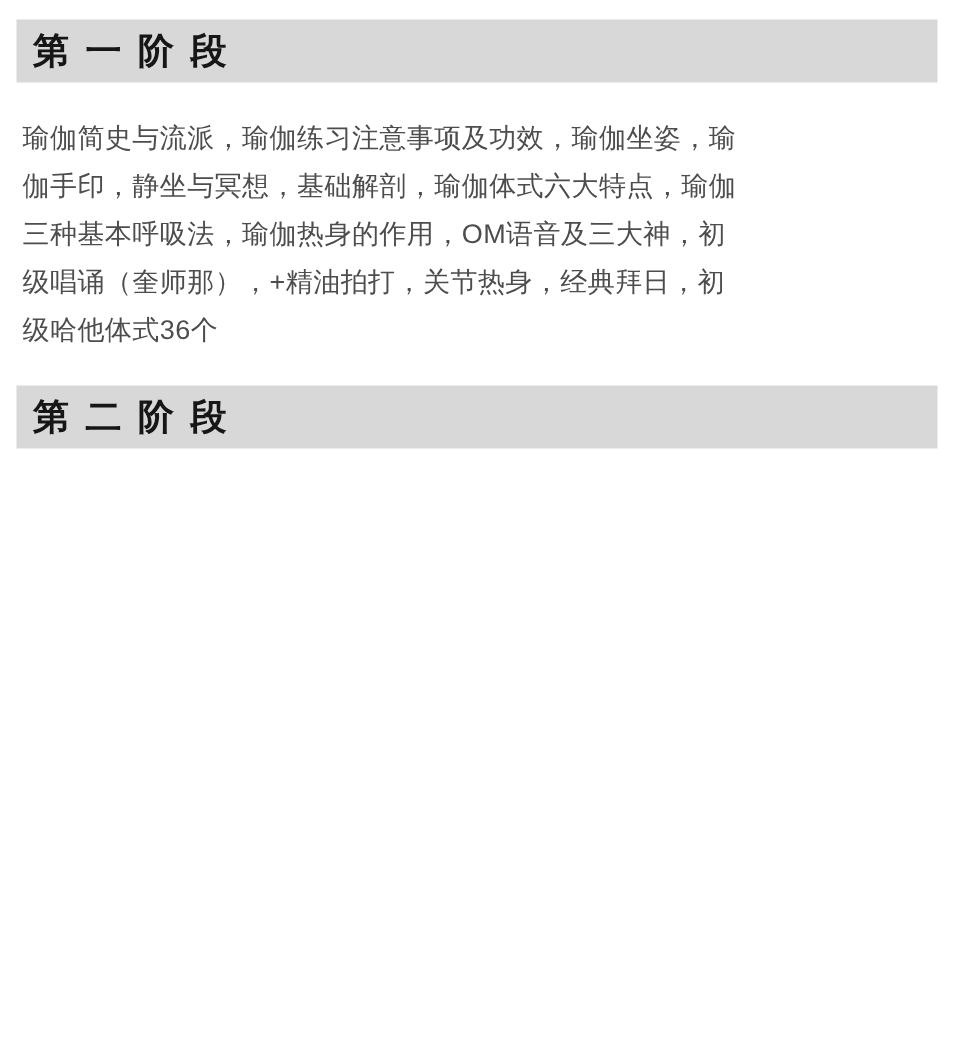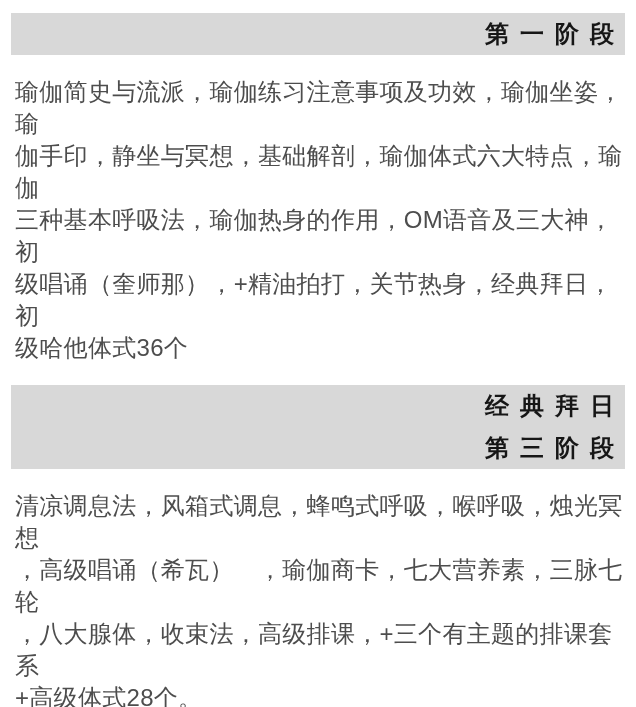--- a/index.html
+++ b/index.html
@@ -19,33 +19,33 @@
     background: var(--page-bg);
     padding-top: 13px;
     overflow: hidden;
   }
   .stage-header {
     margin: 0 11px;
     height: 42px;
     background: var(--header-bg);
     display: flex;
     align-items: center;
-    justify-content: flex-end;
+    justify-content: flex-start;
   }
   .stage-title {
     font-size: 24px;
     font-weight: bold;
     color: var(--header-text);
     letter-spacing: 11px;
     margin-left: 11px; 
     white-space: nowrap;
   }
   .stage-body {
     margin: 21px 13px 21px 15px;
-    font-size: 24px;
+    font-size: 18px;
     line-height: 32px;
     letter-spacing: 0.3px;
     color: var(--body-text);
     white-space: pre-line;       
     word-break: break-all;
     line-break: anywhere;
   }
 </style>
 </head>
 <body>
@@ -58,27 +58,18 @@
     </div>
     <p class="stage-body">瑜伽简史与流派，瑜伽练习注意事项及功效，瑜伽坐姿，瑜
 伽手印，静坐与冥想，基础解剖，瑜伽体式六大特点，瑜伽
 三种基本呼吸法，瑜伽热身的作用，OM语音及三大神，初
 级唱诵（奎师那），+精油拍打，关节热身，经典拜日，初
 级哈他体式36个</p>
   </section>
 
   <section class="stage">
     <div class="stage-header">
-      <h2 class="stage-title">经典拜日</h2>
+      <h2 class="stage-title">第二阶段</h2>
     </div>
   </section>
 
-  <section class="stage">
-    <div class="stage-header">
-      <h2 class="stage-title">第三阶段</h2>
-    </div>
-    <p class="stage-body">清凉调息法，风箱式调息，蜂鸣式呼吸，喉呼吸，烛光冥想
-，高级唱诵（希瓦）　，瑜伽商卡，七大营养素，三脉七轮
-，八大腺体，收束法，高级排课，+三个有主题的排课套系
-+高级体式28个。</p>
-  </section>
 
 </div>
 
 </body></html>

